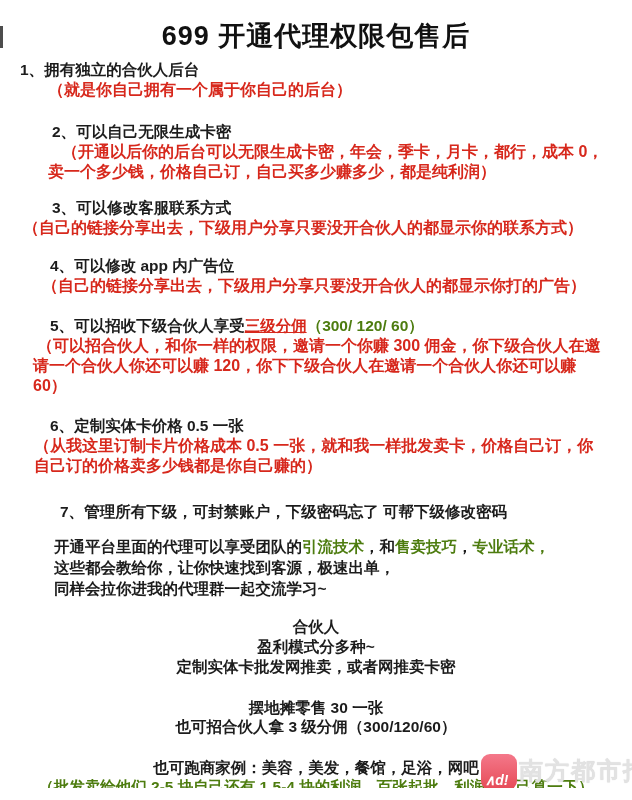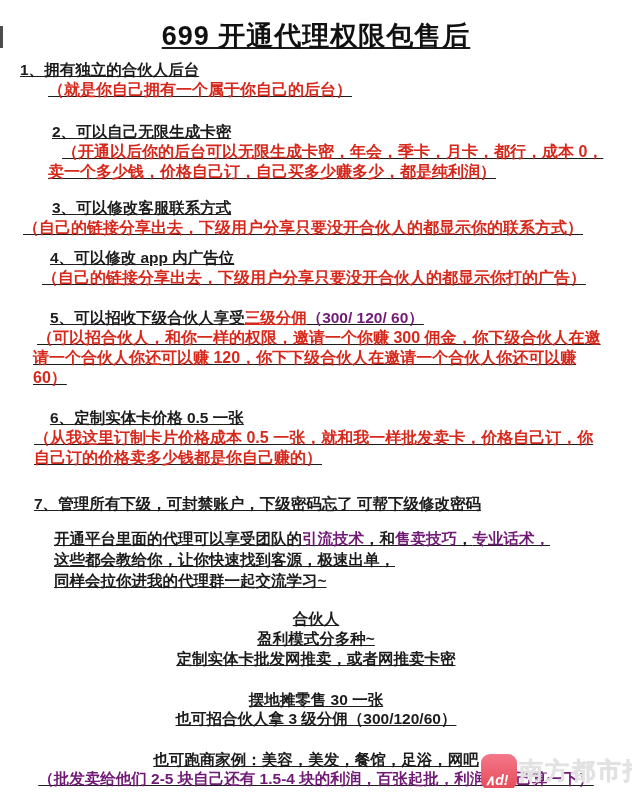--- a/index.html
+++ b/index.html
@@ -1,26 +1,26 @@
 <!DOCTYPE html>
 <html><head>
 <meta charset="utf-8">
 <style>
   * { margin:0; padding:0; box-sizing:border-box; }
   html,body { background:#ffffff; }
   .page {
     position:relative; width:632px; height:788px; background:#ffffff;
     font-family:"Liberation Sans", sans-serif; font-weight:700;
-    color:#1c1c1c; overflow:hidden;text-decoration:underline;
+    color:#1c1c1c; overflow:hidden;
   }
   .title { margin:20px 10px 8px; text-align:center; font-size:27px;
            line-height:32px; letter-spacing:1px; color:#111; }
   .head { font-size:15.5px; line-height:20px; }
   .note { font-size:16px; line-height:20px; color:#d7281c; padding-right:26px; }
-  .red  { color:#701a75; }
+  .red  { color:#4d7c0f; }
   .u-red { color:#d7281c; text-decoration:underline; }
   .para { font-size:15.5px; line-height:21px; padding-left:54px; padding-right:28px; }
   .center-block { text-align:center; font-size:15.5px; }
   .wm-logo {
     position:absolute; left:481px; top:754px; width:36px; height:36px;
     border-radius:9px; background:linear-gradient(#f4788a,#e64a56);
     z-index:5;
   }
   .wm-logo span {
     position:absolute; left:4px; bottom:2px; color:#ffffff;
@@ -53,42 +53,42 @@
   <div class="item" style="margin-bottom:22px">
     <div class="head" style="padding-left:20px"><span>1、</span><span>拥有独立的合伙人后台</span></div>
     <div class="note" style="padding-left:48px">（就是你自己拥有一个属于你自己的后台）</div>
   </div>
 
   <div class="item" style="margin-bottom:16px">
     <div class="head" style="padding-left:52px"><span>2、</span><span>可以自己无限生成卡密</span></div>
     <div class="note" style="padding-left:48px;text-indent:14px">（开通以后你的后台可以无限生成卡密，年会，季卡，月卡，都行，成本 0，卖一个多少钱，价格自己订，自己买多少赚多少，都是纯利润）</div>
   </div>
 
-  <div class="item" style="margin-bottom:10px">
+  <div class="item" style="margin-bottom:18px">
     <div class="head" style="padding-left:52px"><span>3、</span><span>可以修改客服联系方式</span></div>
     <div class="note" style="padding-left:23px">（自己的链接分享出去，下级用户分享只要没开合伙人的都显示你的联系方式）</div>
   </div>
 
   <div class="item" style="margin-bottom:20px">
     <div class="head" style="padding-left:50px"><span>4、</span><span>可以修改 app 内广告位</span></div>
     <div class="note" style="padding-left:42px">（自己的链接分享出去，下级用户分享只要没开合伙人的都显示你打的广告）</div>
   </div>
 
   <div class="item" style="margin-bottom:20px">
     <div class="head" style="padding-left:50px"><span>5、</span><span>可以招收下级合伙人享受</span><span class="u-red">三级分佣</span><span class="red">（300/ 120/ 60）</span></div>
     <div class="note" style="padding-left:33px;text-indent:4px">（可以招合伙人，和你一样的权限，邀请一个你赚 300 佣金，你下级合伙人在邀请一个合伙人你还可以赚 120，你下下级合伙人在邀请一个合伙人你还可以赚 60）</div>
   </div>
 
   <div class="item" style="margin-bottom:26px">
     <div class="head" style="padding-left:50px"><span>6、</span><span>定制实体卡价格 0.5 一张</span></div>
     <div class="note" style="padding-left:34px">（从我这里订制卡片价格成本 0.5 一张，就和我一样批发卖卡，价格自己订，你自己订的价格卖多少钱都是你自己赚的）</div>
   </div>
 
   <div class="item" style="margin-bottom:14px">
-    <div class="head" style="padding-left:34px"><span>7、</span><span>管理所有下级，可封禁账户，下级密码忘了 可帮下级修改密码</span></div>
+    <div class="head" style="padding-left:60px"><span>7、</span><span>管理所有下级，可封禁账户，下级密码忘了 可帮下级修改密码</span></div>
   </div>
 
   <div class="para" style="margin-bottom:18px">
     <div><span>开通平台里面的代理可以享受团队的</span><span class="red">引流技术</span><span>，和</span><span class="red">售卖技巧</span><span>，</span><span class="red">专业话术，</span></div>
     <div>这些都会教给你，让你快速找到客源，极速出单，</div>
     <div>同样会拉你进我的代理群一起交流学习~</div>
   </div>
 
   <div class="center-block" style="line-height:20px;margin-bottom:21px">
     <div>合伙人</div>

